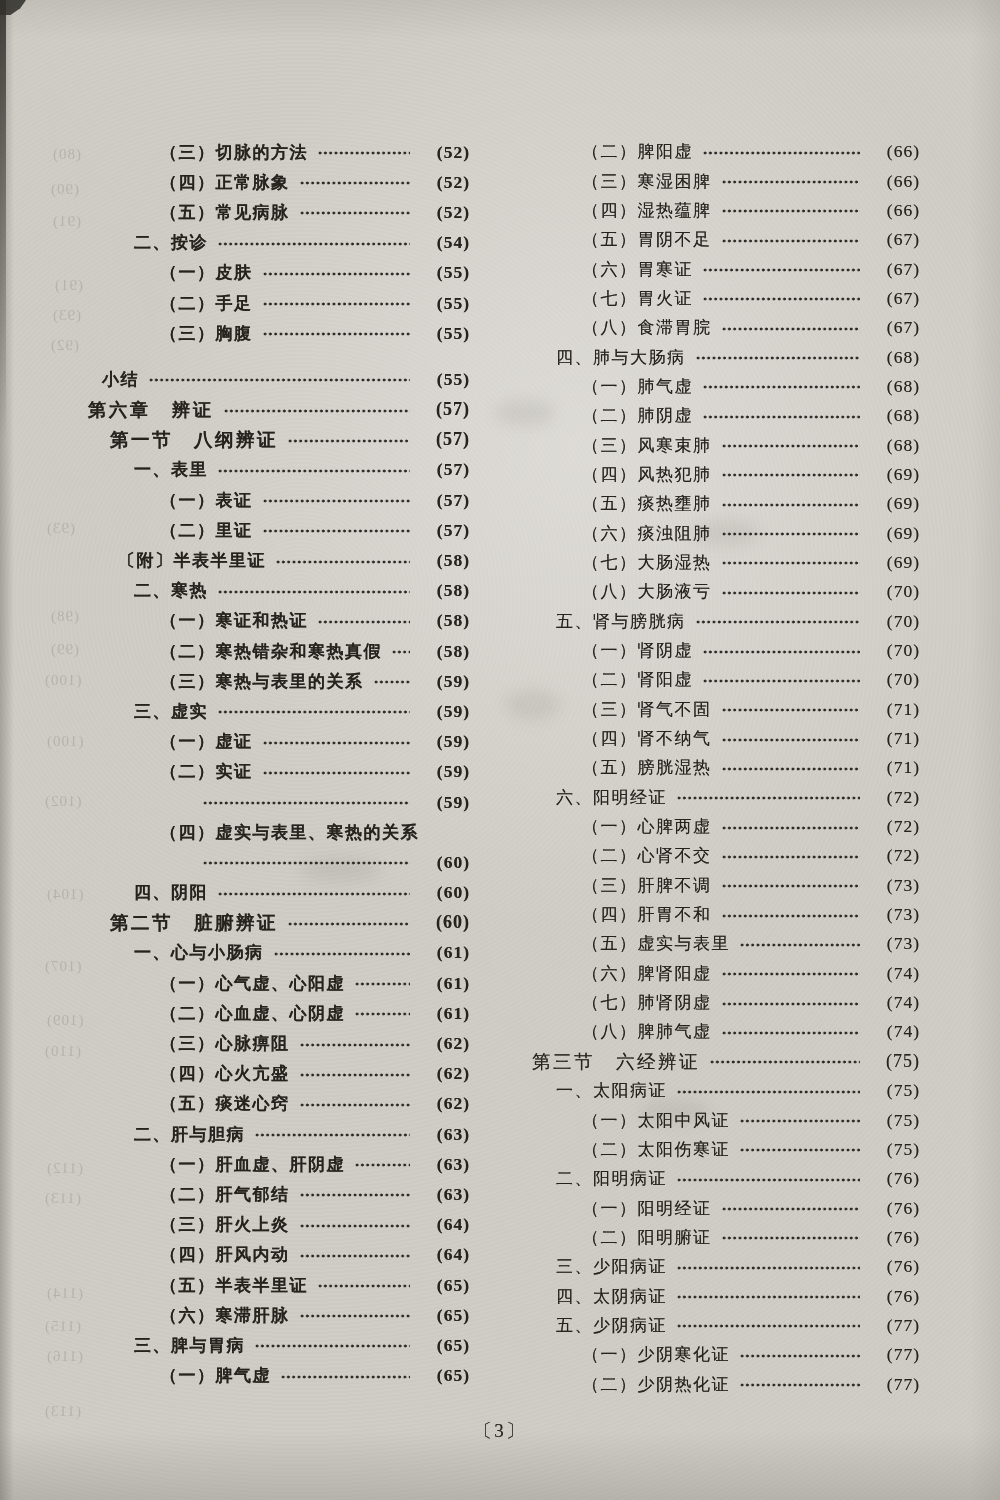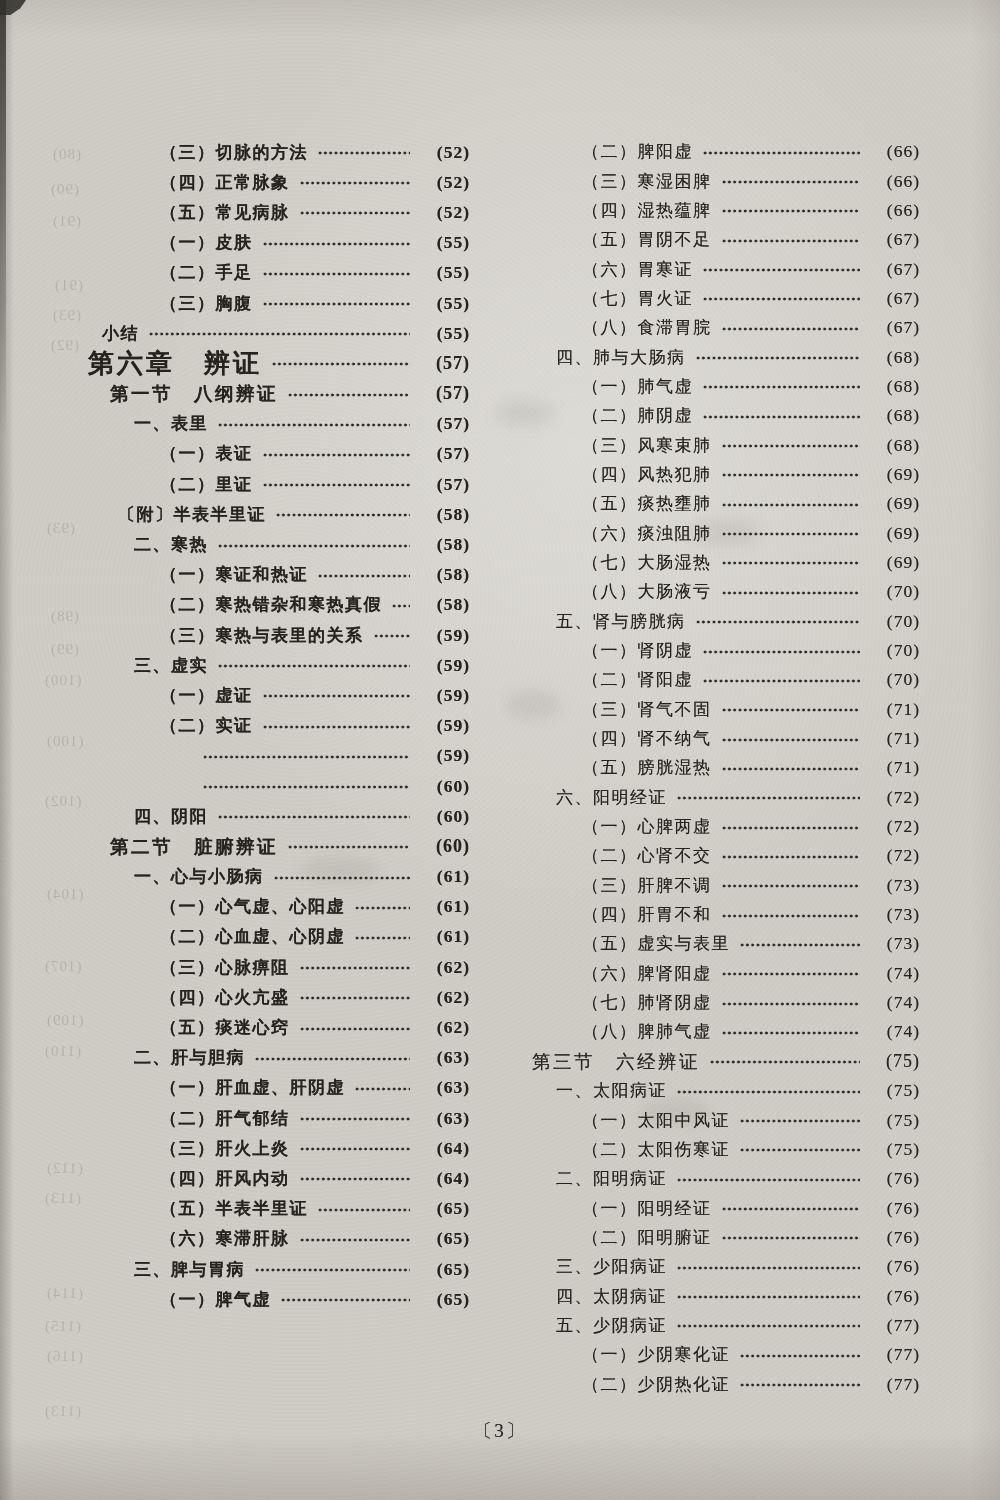--- a/index.html
+++ b/index.html
@@ -35,24 +35,24 @@
   .col-left{left:88px;width:382px;}
   .col-right{left:510px;width:410px;}
   .row{display:flex;align-items:center;}
   .col-left .row{height:30.2px;font-weight:bold;}
   .col-right .row{height:29.35px;}
   .label{
     white-space:nowrap;font-size:17px;letter-spacing:1.5px;
     text-shadow:0 0 0.5px rgba(20,18,15,0.55);
   }
   .lv-chapter{font-weight:bold;}
-  .lv-chapter .label{font-size:26px;letter-spacing:3px;text-align:right;}
+  .lv-chapter .label{font-size:18px;letter-spacing:3px;text-align:right;}
   .lv-section .label{font-size:18.5px;letter-spacing:2.5px;}
   .lv-section{padding-left:22px;}
-  .lv-summary{padding-left:14px;}
+  .lv-summary{padding-left:14px;margin-top:16px;}
   .lv-appendix{padding-left:30px;align-items:center;}
   .lv-num{padding-left:46px;}
   .lv-sub{padding-left:72px;}
   .cont{padding-left:105px;}
   .leader{
     flex:1 1 auto;height:4px;margin:2px 8px 0 10px;
     background-image:radial-gradient(circle at 2px 2px, #2b2a26 1.15px, rgba(0,0,0,0) 1.75px);
     background-size:5.3px 4px;background-repeat:repeat-x;background-position:left center;
   }
   .pno{
@@ -118,20 +118,25 @@
     <div class="row lv-sub">
       <span class="label">（四）正常脉象</span>
       <span class="leader"></span>
       <span class="pno">(52)</span>
     </div>
     <div class="row lv-sub">
       <span class="label">（五）常见病脉</span>
       <span class="leader"></span>
       <span class="pno">(52)</span>
     </div>
+    <div class="row lv-num">
+      <span class="label">二、按诊</span>
+      <span class="leader"></span>
+      <span class="pno">(54)</span>
+    </div>
     <div class="row lv-sub">
       <span class="label">（一）皮肤</span>
       <span class="leader"></span>
       <span class="pno">(55)</span>
     </div>
     <div class="row lv-sub">
       <span class="label">（二）手足</span>
       <span class="leader"></span>
       <span class="pno">(55)</span>
     </div>
@@ -206,20 +211,23 @@
       <span class="pno">(59)</span>
     </div>
     <div class="row lv-sub">
       <span class="label">（二）实证</span>
       <span class="leader"></span>
       <span class="pno">(59)</span>
     </div>
     <div class="row cont">
       <span class="leader"></span>
       <span class="pno">(59)</span>
+    </div>
+    <div class="row lv-sub">
+      <span class="label">（四）虚实与表里、寒热的关系</span>
     </div>
     <div class="row cont">
       <span class="leader"></span>
       <span class="pno">(60)</span>
     </div>
     <div class="row lv-num">
       <span class="label">四、阴阳</span>
       <span class="leader"></span>
       <span class="pno">(60)</span>
     </div>

